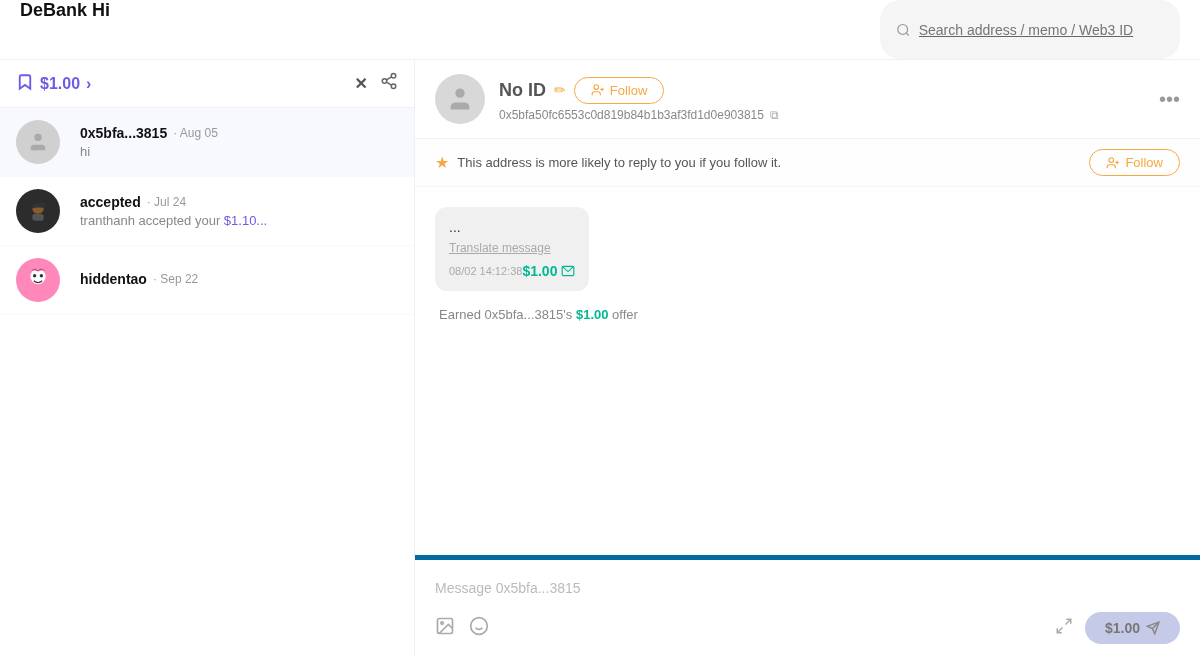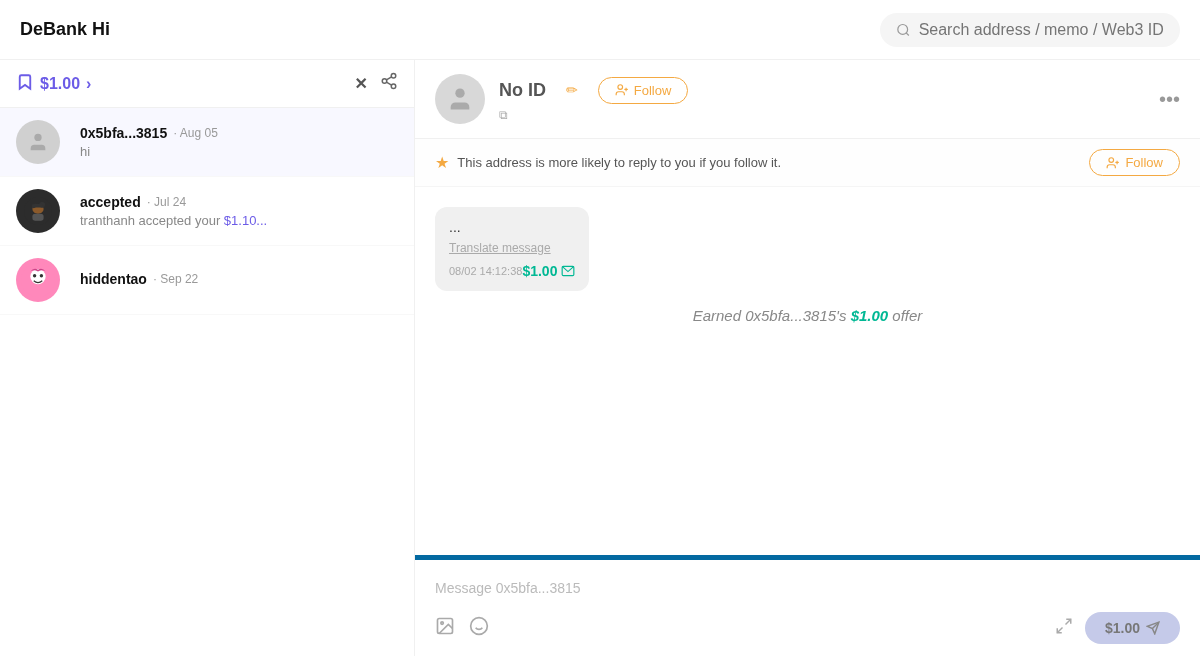--- a/index.html
+++ b/index.html
@@ -1,24 +1,24 @@
 <!DOCTYPE html>
 <html><head>
   <meta charset="utf-8">
   <style>
     * { box-sizing: border-box; margin: 0; padding: 0; }
     body { font-family: -apple-system, BlinkMacSystemFont, 'Segoe UI', sans-serif; background: #fff; color: #333; height: 656px; overflow: hidden; }
 
     .app-container { display: flex; flex-direction: column; height: 656px; }
 
     
-    .header { display: flex; align-items: center; justify-content: space-between; padding: 0 20px; height: 60px; border-bottom: 1px solid #f0f0f0; }
+    .header { display: flex; justify-content: space-between; padding: 0 20px; height: 60px; border-bottom: 1px solid #f0f0f0; }
     .header-logo { font-size: 18px; font-weight: 700; color: #111; }
     .header-search { display: flex; align-items: center; background: #f5f5f5; border-radius: 20px; padding: 8px 16px; width: 300px; gap: 8px; }
-    .header-search input { border: none; background: transparent; outline: none; font-size: 16px; color: #666; width: 100%; }
+    .header-search input { border: none; background: transparent; outline: none; font-size: 14px; color: #666; width: 100%; text-decoration: underline; }
 
     
     .main { display: flex; flex: 1; overflow: hidden; }
 
     
     .sidebar { width: 415px; border-right: 1px solid #f0f0f0; display: flex; flex-direction: column; }
     .sidebar-header { display: flex; align-items: center; justify-content: space-between; padding: 12px 16px; border-bottom: 1px solid #f0f0f0; }
     .sidebar-balance { display: flex; align-items: center; gap: 6px; font-size: 16px; font-weight: 600; color: #6c5ce7; cursor: pointer; }
     .sidebar-actions { display: flex; gap: 12px; align-items: center; }
     .sidebar-actions span { cursor: pointer; font-size: 18px; color: #666; }
@@ -35,21 +35,21 @@
     .conv-preview { font-size: 13px; color: #888; white-space: nowrap; overflow: hidden; text-overflow: ellipsis; }
     .conv-preview .amount { color: #6c5ce7; font-weight: 500; }
 
     
     .chat-panel { flex: 1; display: flex; flex-direction: column; }
 
     
     .chat-header { display: flex; align-items: center; padding: 14px 20px; border-bottom: 1px solid #f0f0f0; gap: 14px; position: relative; }
     .chat-header-avatar { width: 50px; height: 50px; border-radius: 50%; background: #e0e0e0; flex-shrink: 0; }
     .chat-header-info { flex: 1; }
-    .chat-header-name { display: flex; align-items: center; gap: 20px; margin-bottom: 4px; }
+    .chat-header-name { display: flex; align-items: center; gap: 8px; margin-bottom: 4px; }
     .name-text { font-size: 18px; font-weight: 600; color: #555; }
     .edit-icon { color: #f4a942; font-size: 14px; cursor: pointer; }
     .follow-btn-header { border: 1.5px solid #f4a942; color: #f4a942; background: transparent; border-radius: 20px; padding: 5px 16px; font-size: 13px; cursor: pointer; display: flex; align-items: center; gap: 5px; }
     .address-row { display: flex; align-items: center; gap: 6px; }
     .address-text { font-size: 12px; color: #888; }
     .copy-icon { color: #aaa; font-size: 12px; cursor: pointer; }
     .chat-header-more { color: #999; font-size: 20px; cursor: pointer; position: absolute; right: 20px; top: 50%; transform: translateY(-50%); }
 
     
     .follow-bar { display: flex; align-items: center; justify-content: space-between; padding: 10px 20px; background: #fefefe; border-bottom: 1px solid #f5f5f5; }
@@ -63,21 +63,21 @@
     
     .msg-received { display: flex; justify-content: flex-start; }
     .msg-bubble { background: #f0f0f0; border-radius: 12px; padding: 12px 14px; max-width: 280px; }
     .msg-bubble .msg-text { font-size: 14px; color: #333; margin-bottom: 6px; }
     .msg-bubble .translate-link { font-size: 12px; color: #aaa; cursor: pointer; text-decoration: underline; }
     .msg-bubble .msg-footer { display: flex; align-items: center; justify-content: space-between; margin-top: 8px; }
     .msg-time { font-size: 11px; color: #aaa; }
     .msg-amount { font-size: 14px; font-weight: 600; color: #00b894; display: flex; align-items: center; gap: 4px; }
 
     
-    .earned-notice { text-align: center; font-size: 15px; color: #888; padding: 0 4px; font-style: italic; }
+    .earned-notice { text-align: left; font-size: 13px; color: #888; padding: 0 4px; }
     .earned-notice .amount-green { color: #00b894; font-weight: 600; }
 
     
     .chat-input-area { border-top: 5px solid #0369a1; padding: 12px 20px; }
     .chat-input-placeholder { font-size: 14px; color: #bbb; padding: 8px 0; }
     .chat-input-toolbar { display: flex; align-items: center; justify-content: space-between; margin-top: 8px; }
     .chat-input-icons { display: flex; gap: 14px; }
     .chat-icon-btn { background: none; border: none; cursor: pointer; font-size: 18px; color: #aaa; }
     .chat-input-right { display: flex; align-items: center; gap: 12px; }
     .expand-btn { background: none; border: none; cursor: pointer; font-size: 16px; color: #aaa; }
@@ -208,20 +208,21 @@
               <svg width="14" height="14" viewBox="0 0 24 24" fill="none" stroke="#f4a942" stroke-width="2">
                 <path d="M16 21v-2a4 4 0 0 0-4-4H6a4 4 0 0 0-4 4v2"></path>
                   <circle cx="9" cy="7" r="4"></circle>
                 <line x1="19" y1="8" x2="19" y2="14"></line>
                   <line x1="22" y1="11" x2="16" y2="11"></line>
               </svg>
               <span>Follow</span>
             </button>
           </div>
           <div class="address-row">
+            <span class="address-text">0x5bfa50fc6553c0d819b84b1b3af3fd1d0e903815</span>
             <span class="copy-icon">⧉</span>
           </div>
         </div>
         <span class="chat-header-more">•••</span>
       </div>
 
       <div class="follow-bar">
         <div class="follow-bar-left">
           <span class="star-icon">★</span>
           <span>This address is more likely to reply to you if you follow it.</span>

